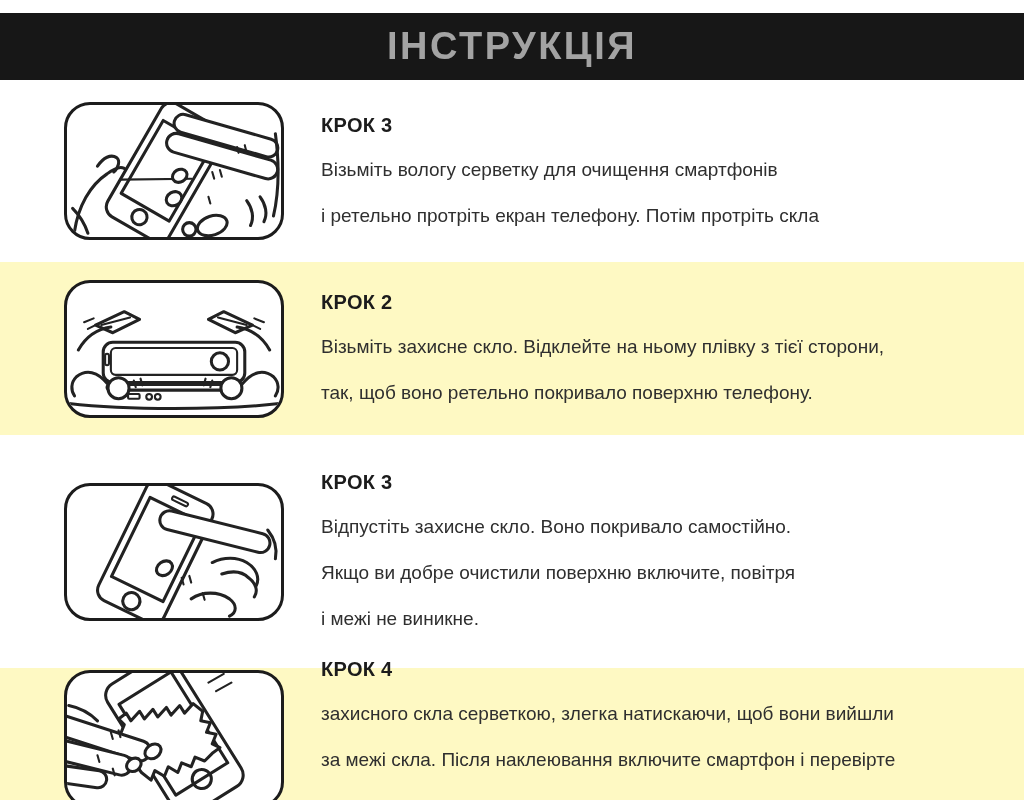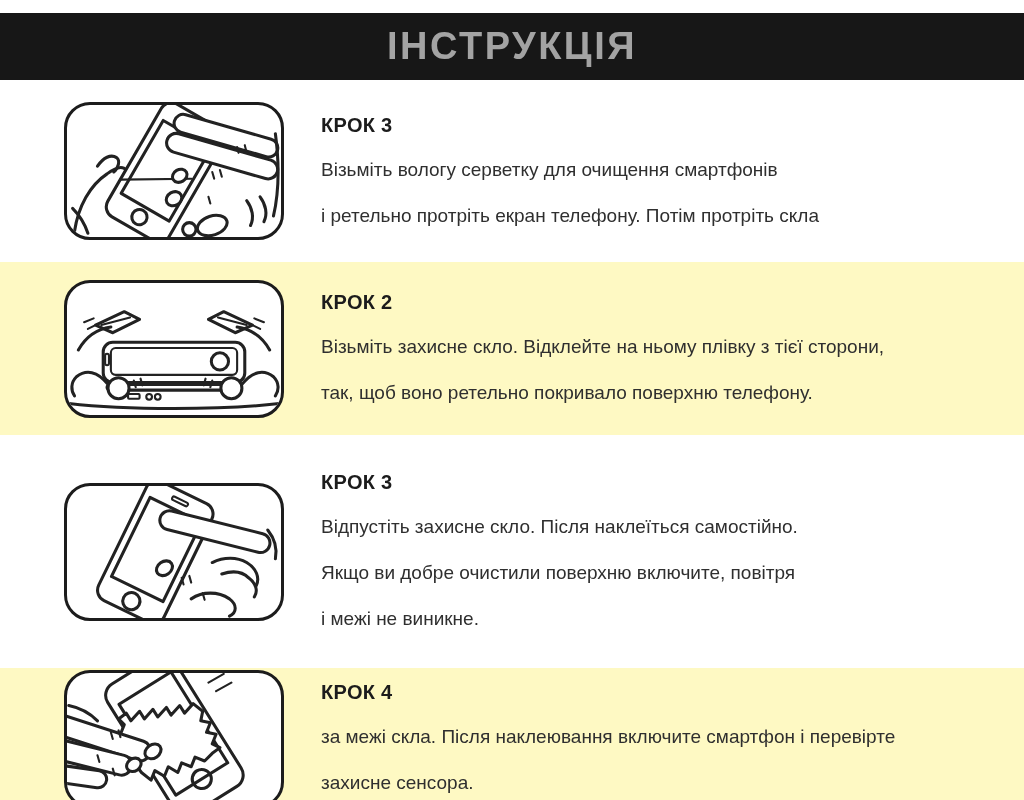--- a/index.html
+++ b/index.html
@@ -111,21 +111,21 @@
         <ellipse class="wf" cx="100" cy="86" rx="9" ry="7" transform="rotate(-35 100 86)"></ellipse>
         <path d="M150,80 C162,74 176,74 186,80 C196,86 200,96 196,104"></path>
         <path d="M160,92 C172,88 182,90 188,96 C196,102 198,110 194,116"></path>
         <path d="M208,46 C216,56 218,66 216,76"></path>
         <path d="M128,118 C140,110 156,110 168,118 C176,124 176,132 168,136"></path>
         <path class="thin" d="M118,96 l2,7 M126,94 l2,7 M140,112 l2,7"></path>
       </svg>
     </div>
     <div class="step-text">
       <h2>КРОК 3</h2>
-      <span>Відпустіть захисне скло. Після наклеїться самостійно.</span>
+      <span>Відпустіть захисне скло. Воно покривало самостійно.</span>
       <span>Якщо ви добре очистили поверхню включите, повітря</span>
       <span>і межі не виникне.</span>
     </div>
   </section>
 
   <section class="band gray b4">
     <div class="frame">
       <svg viewBox="0 0 220 138">
         <g transform="rotate(-32 110 70)">
           <rect class="wf" x="72" y="-14" width="82" height="160" rx="14"></rect>
@@ -141,20 +141,21 @@
         <rect class="wf" x="-20" y="40" width="110" height="21" rx="10" transform="rotate(18 -20 50)"></rect>
         <rect class="wf" x="-24" y="66" width="92" height="21" rx="10" transform="rotate(14 -24 76)"></rect>
         <ellipse class="wf" cx="88" cy="82" rx="9" ry="7" transform="rotate(-35 88 82)"></ellipse>
         <ellipse class="wf" cx="68" cy="96" rx="8" ry="6.5" transform="rotate(-35 68 96)"></ellipse>
         <rect class="wf" x="-12" y="96" width="52" height="18" rx="9" transform="rotate(8 -12 105)"></rect>
         <path class="thin" d="M44,62 l2,7 M52,60 l2,7 M30,86 l2,7 M46,100 l2,7"></path>
       </svg>
     </div>
     <div class="step-text">
       <h2>КРОК 4</h2>
+      <span>захисного скла серветкою, злегка натискаючи, щоб вони вийшли</span>
       <span>за межі скла. Після наклеювання включите смартфон і перевірте</span>
       <span>захисне сенсора.</span>
     </div>
   </section>
 
   <footer class="footer">
     <div class="footer-bar"></div>
   </footer>
 </div>
 

